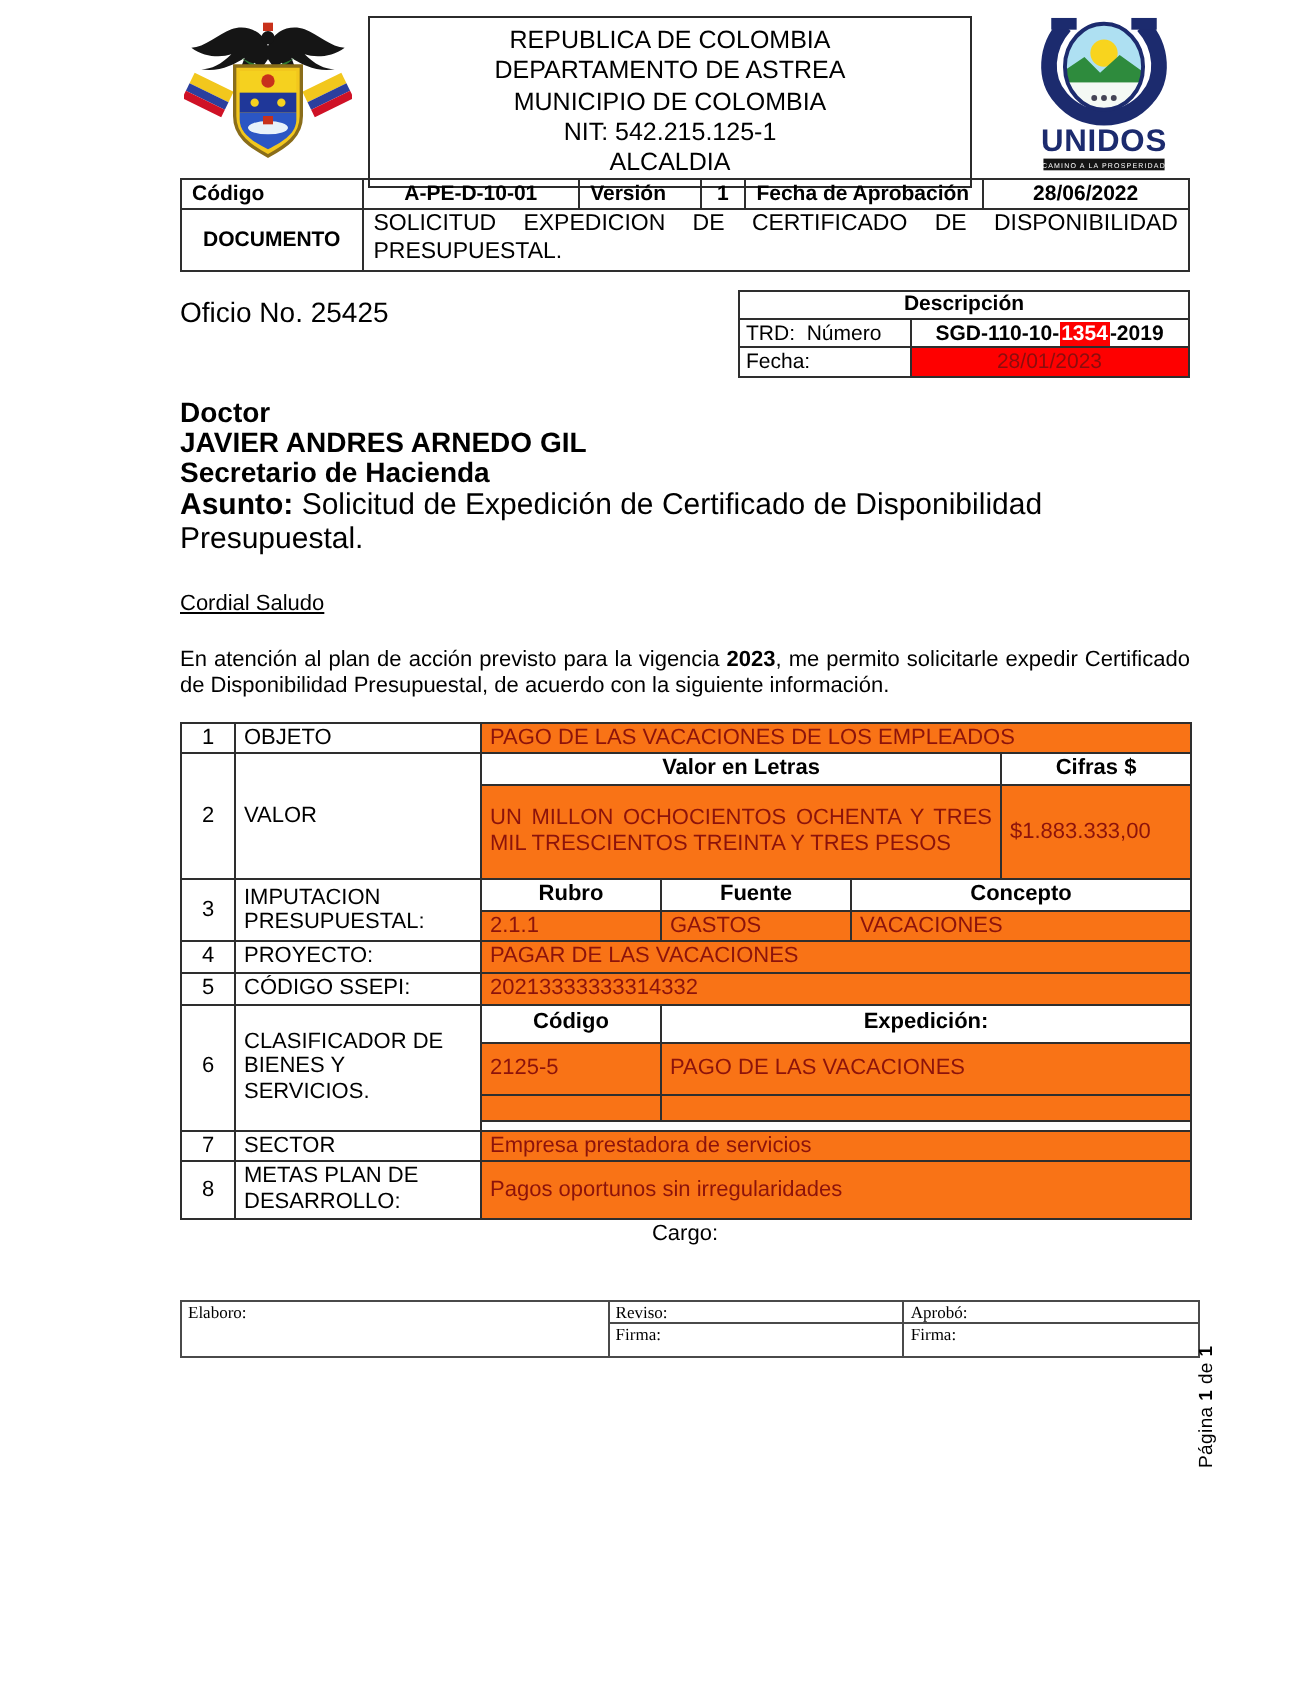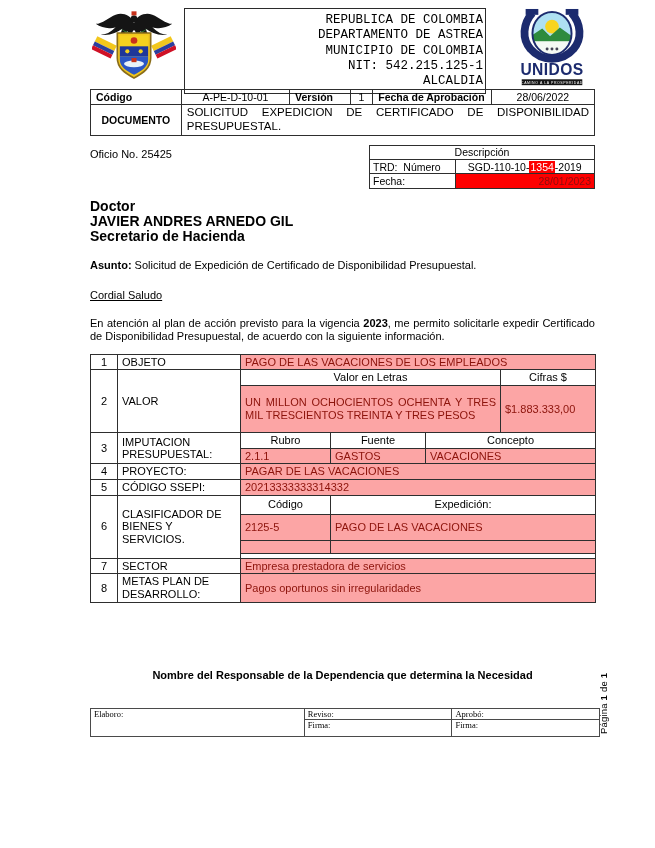--- a/index.html
+++ b/index.html
@@ -7,51 +7,51 @@
   .page {
     position: relative; width: 655px; height: 848px; background: #fff;
     font-family: "Liberation Sans", sans-serif; color: #000; overflow: hidden;
   }
   .content { position: absolute; left: 90px; top: 8px; width: 505px; }
 
   
   .lh-row { display: flex; align-items: flex-start; height: 80px; }
   .lh-left { width: 88px; display: flex; justify-content: center; }
   .lh-center {
-    width: 302px; margin-left: 6px; border: 1.5px solid #2b2b2b; text-align: right;
-    font-family: Liberation Mono, monospace; font-size: 12.5px; line-height: 1.22; padding: 4px 2px;
+    width: 302px; margin-left: 6px; border: 1.5px solid #2b2b2b; text-align: center;
+    font-family: Liberation Sans, sans-serif; font-size: 12.5px; line-height: 1.22; padding: 4px 2px;
   }
   .lh-right { margin-left: auto; width: 86px; display: flex; justify-content: center; }
 
   
   table.meta { width: 100%; border-collapse: collapse; font-size: 10.5px; margin-top: 1px; table-layout: fixed; }
   table.meta td { border: 1.4px solid #2e2e2e; padding: 1px 5px; vertical-align: middle; }
   .b { font-weight: bold; }
-  .ctr { text-align: center; }
+  .ctr { text-align: center; font-weight: bold; }
   td.doc-val { text-align: justify; font-size: 11.5px; line-height: 1.2; padding: 1px 6px; }
 
   
   .oficio-row { display: flex; margin-top: 9px; min-height: 44px; }
-  .oficio { font-size: 11px; padding-top: 3px; }
+  .oficio { font-size: 14px; padding-top: 3px; }
   table.rad { margin-left: auto; width: 226px; border-collapse: collapse; font-size: 10.5px; }
   table.rad td { border: 1.3px solid #2e2e2e; padding: 0 3px; height: 13.5px; }
   .hl { background: #fe0000; color: #ffffff; padding: 0 1px; }
-  .rad-date { background: #fe0000; color: #8b0d0d; text-align: right; }
+  .rad-date { background: #fe0000; color: #8b0d0d; text-align: center; }
 
   
   .recipient { margin-top: 10px; font-size: 14px; font-weight: bold; line-height: 1.08; }
-  .asunto { margin-top: 15px; font-size: 11px; }
+  .asunto { font-size: 15px; }
   .saludo { margin-top: 18px; font-size: 11px; text-decoration: underline; }
   .intro { margin-top: 16px; font-size: 11px; line-height: 1.22; text-align: justify; }
 
   
   table.detail { width: 100%; border-collapse: collapse; font-size: 11px; margin-top: 10px; table-layout: fixed; }
   table.detail td { border: 1.4px solid #2e2e2e; padding: 1px 4px; vertical-align: middle; line-height: 1.15; }
   td.num { text-align: center; }
-  td.redcell { background: #fca5a5; color: #8c130b; }
+  td.redcell { background: #f97316; color: #8c130b; }
   td.gapL { border-left: 3px solid #ffffff; }
   td.just { text-align: justify; }
   .h15 { height: 15px; } .h14 { height: 14px; } .h47 { height: 47px; }
   .h19 { height: 19px; } .h26 { height: 26px; } .h13 { height: 13px; }
   .h28 { height: 28px; } .spacer { height: 5px; border-top: 1.4px solid #2e2e2e; border-bottom: 1.4px solid #2e2e2e; }
 
   
   .resp { margin-top: 66px; text-align: center; font-size: 11px; font-weight: bold; }
   .cargo { text-align: center; font-size: 11px; margin-top: 1px; }
   table.sign { width: 101%; border-collapse: collapse; font-family: "Liberation Serif", serif; font-size: 8.5px; margin-top: 27px; table-layout: fixed; }
@@ -263,21 +263,21 @@
         <td colspan="4" class="redcell">Empresa prestadora de servicios</td>
       </tr>
       <tr class="h28">
         <td class="num">8</td>
         <td>METAS PLAN DE DESARROLLO:</td>
         <td colspan="4" class="redcell">Pagos oportunos sin irregularidades</td>
       </tr>
     </tbody>
       </table>
 
-    <div class="resp">Nombre del Responsable de la Dependencia que determina la Necesidad</div>
+    <div class="cargo">Cargo:</div>
 
     <table class="sign">
       <colgroup>
           <col style="width:42%">
           <col style="width:29%">
           <col style="width:29%">
         </colgroup>
       <tbody>
           <tr class="sr1">
         <td rowspan="2">Elaboro:</td>

